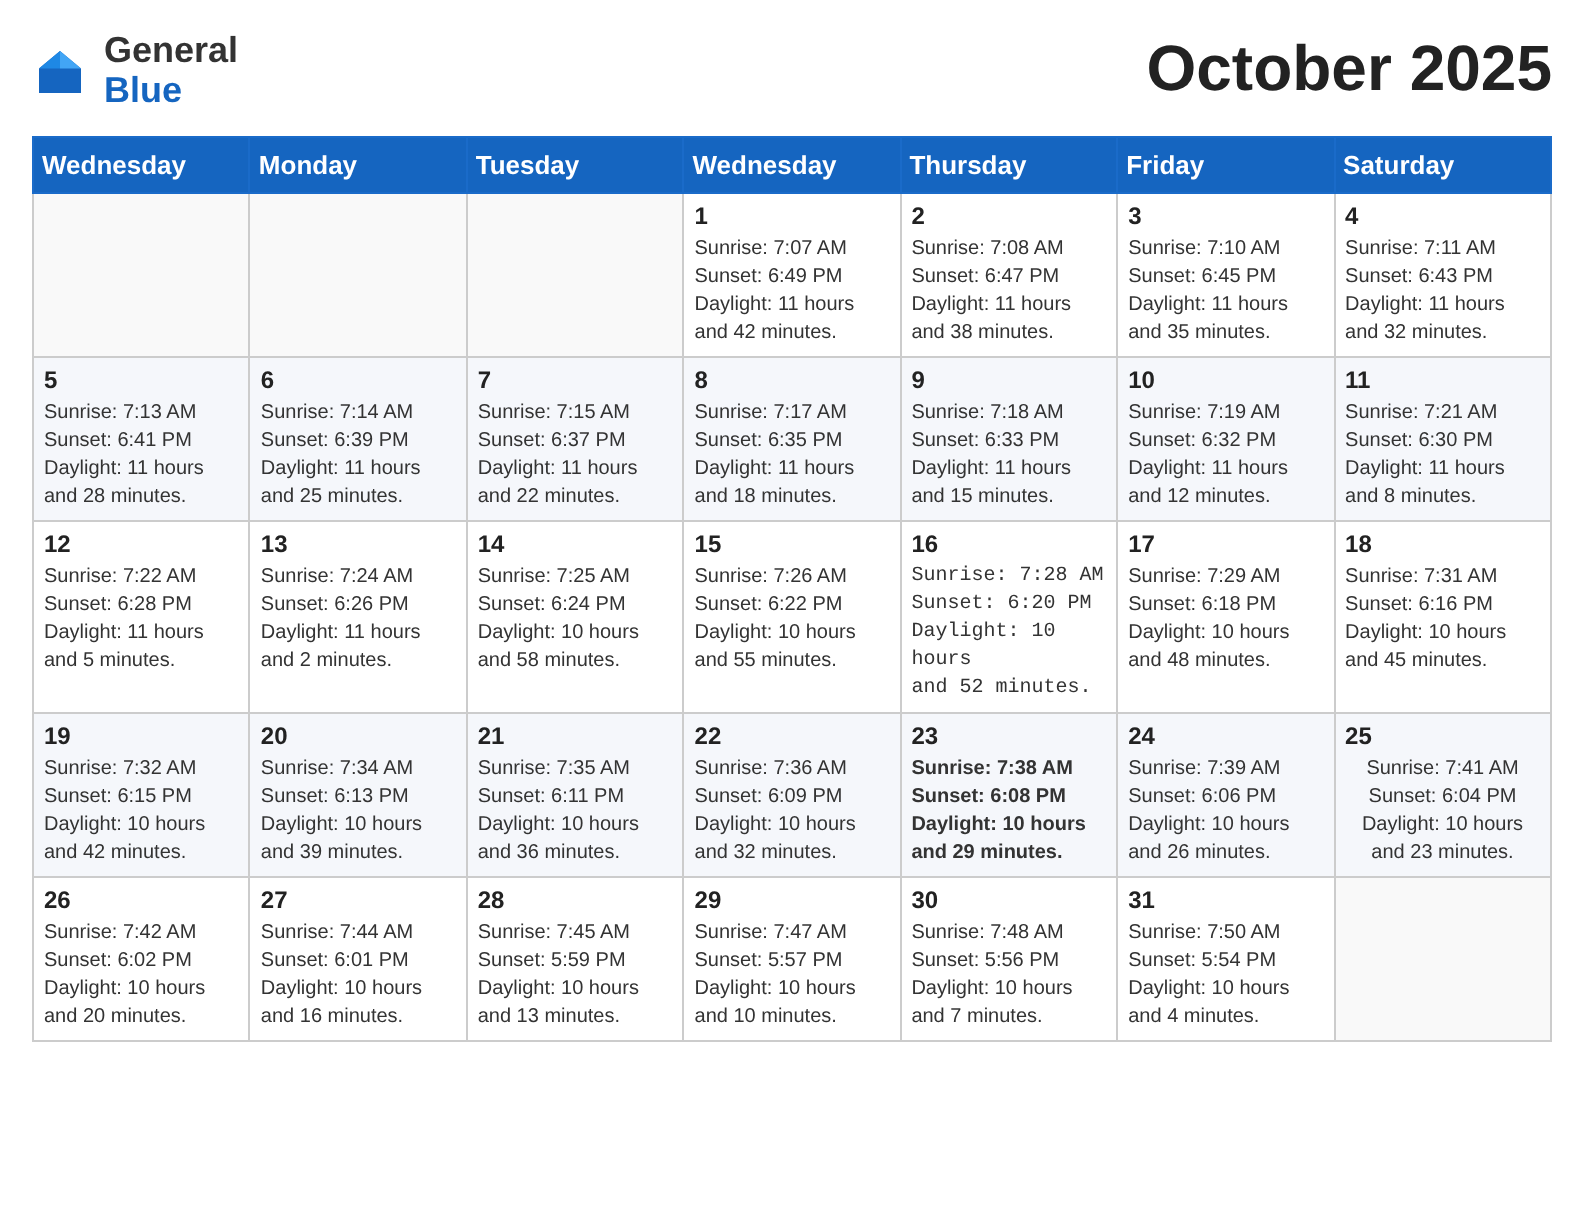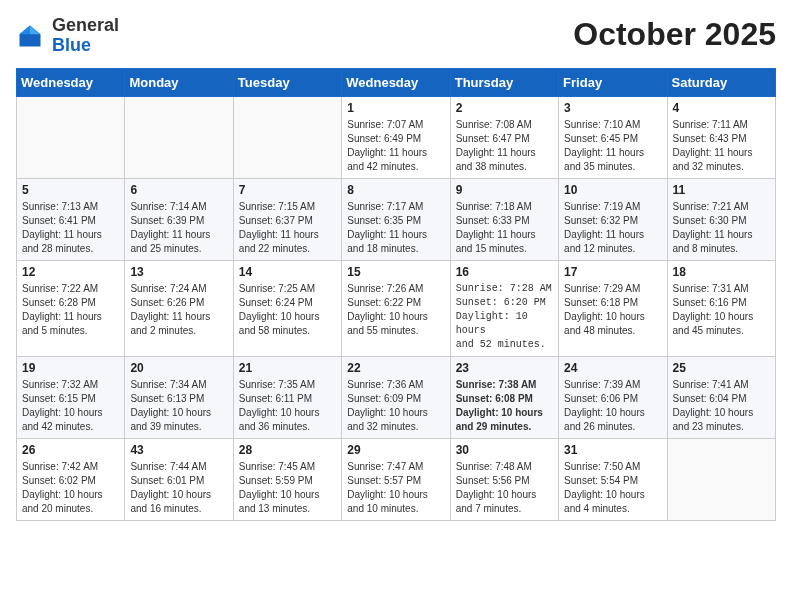--- a/index.html
+++ b/index.html
@@ -295,36 +295,36 @@
         </td>
         <td>
           <span class="day-number">24</span>
           <div class="day-info" style="white-space: pre-line;">Sunrise: 7:39 AM
 Sunset: 6:06 PM
 Daylight: 10 hours
 and 26 minutes.</div>
         </td>
         <td>
           <span class="day-number">25</span>
-          <div class="day-info" style="white-space: pre-line;">Sunrise: 7:41 AM
+          <div class="day-info" style="white-space: pre-line; text-align: center;">Sunrise: 7:41 AM
 Sunset: 6:04 PM
 Daylight: 10 hours
 and 23 minutes.</div>
         </td>
       </tr>
       <tr>
         <td>
           <span class="day-number">26</span>
           <div class="day-info" style="white-space: pre-line;">Sunrise: 7:42 AM
 Sunset: 6:02 PM
 Daylight: 10 hours
 and 20 minutes.</div>
         </td>
         <td>
-          <span class="day-number">43</span>
+          <span class="day-number">27</span>
           <div class="day-info" style="white-space: pre-line;">Sunrise: 7:44 AM
 Sunset: 6:01 PM
 Daylight: 10 hours
 and 16 minutes.</div>
         </td>
         <td>
           <span class="day-number">28</span>
           <div class="day-info" style="white-space: pre-line;">Sunrise: 7:45 AM
 Sunset: 5:59 PM
 Daylight: 10 hours

